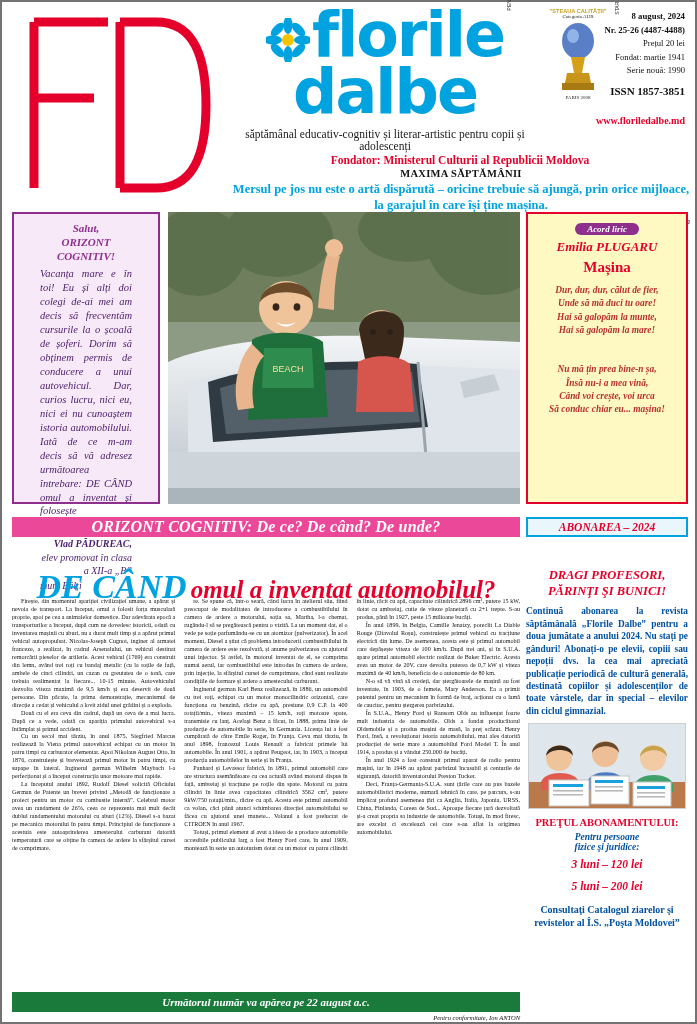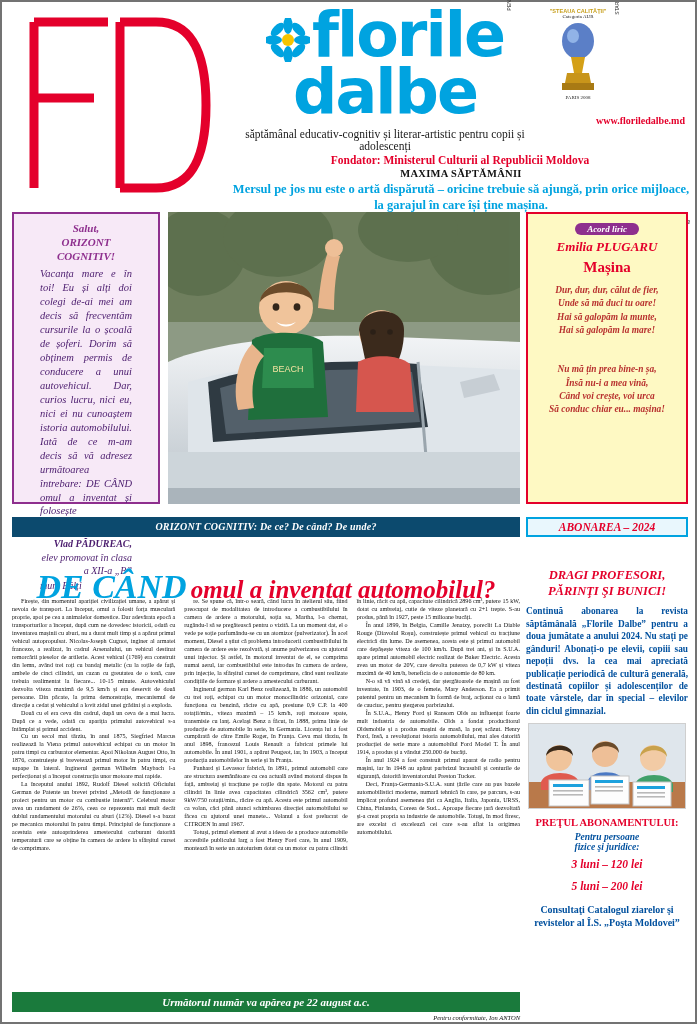--- a/index.html
+++ b/index.html
@@ -212,23 +212,23 @@
     color:#b8312f; font-size:9.4px; font-style:italic; font-weight:bold;
     line-height:1.42; margin-top:8px;
   }
   .poem-stanza.s2 { margin-top:26px; }
 
   
   .sec-row { position:relative; height:26px; }
   .orizont-bar {
     position:absolute;
     left:10px; top:2px; width:508px; height:20px;
-    background:#0c4a6e;
+    background:#ec4899;
     color:#fff;
-    font-size:10px; font-weight:bold; font-style:italic;
+    font-size:16px; font-weight:bold; font-style:italic;
     text-align:center; line-height:20px;
     letter-spacing:.2px;
   }
   .abonarea-bar {
     position:absolute;
     left:524px; top:2px; width:162px; height:20px;
     border:2px solid #00a3e0;
     background:#e9f7fd;
     color:#e4002b;
     font-size:11.5px; font-weight:bold; font-style:italic;
@@ -368,20 +368,28 @@
           <ellipse cx="29" cy="20" rx="16" ry="18" fill="#5b7fc7"></ellipse>
           <ellipse cx="24" cy="15" rx="6" ry="7" fill="#9fc0ef" opacity=".8"></ellipse>
           <path d="M22 36 L36 36 L33 52 L25 52 Z" fill="#d4a017"></path>
           <path d="M18 52 L40 52 L42 62 L16 62 Z" fill="#c8951a"></path>
           <rect x="13" y="62" width="32" height="7" fill="#a87a14"></rect>
         </svg>
       </div>
       <div class="award-sub">PARIS 2008</div>
     </div>
 
+    <div class="issue-info">
+      <div class="big">8 august, 2024</div>
+      <div class="big">Nr. 25-26 (4487-4488)</div>
+      <div>Prețul 20 lei</div>
+      <div>Fondat: martie 1941</div>
+      <div>Serie nouă: 1990</div>
+      <div class="issn">ISSN 1857-3851</div>
+    </div>
 
     <div class="website">www.floriledalbe.md</div>
 
     <div class="founder-bar">Fondator: Ministerul Culturii al Republicii Moldova</div>
 
     <div class="maxima">
       <div class="maxima-title">MAXIMA SĂPTĂMÂNII</div>
       <div class="maxima-text">Mersul pe jos nu este o artă dispărută – oricine trebuie să ajungă, prin orice mijloace, la garajul în care își ține mașina.</div>
       <div class="maxima-author">Evan ESAR (1899-1995), umorist american</div>
     </div>

